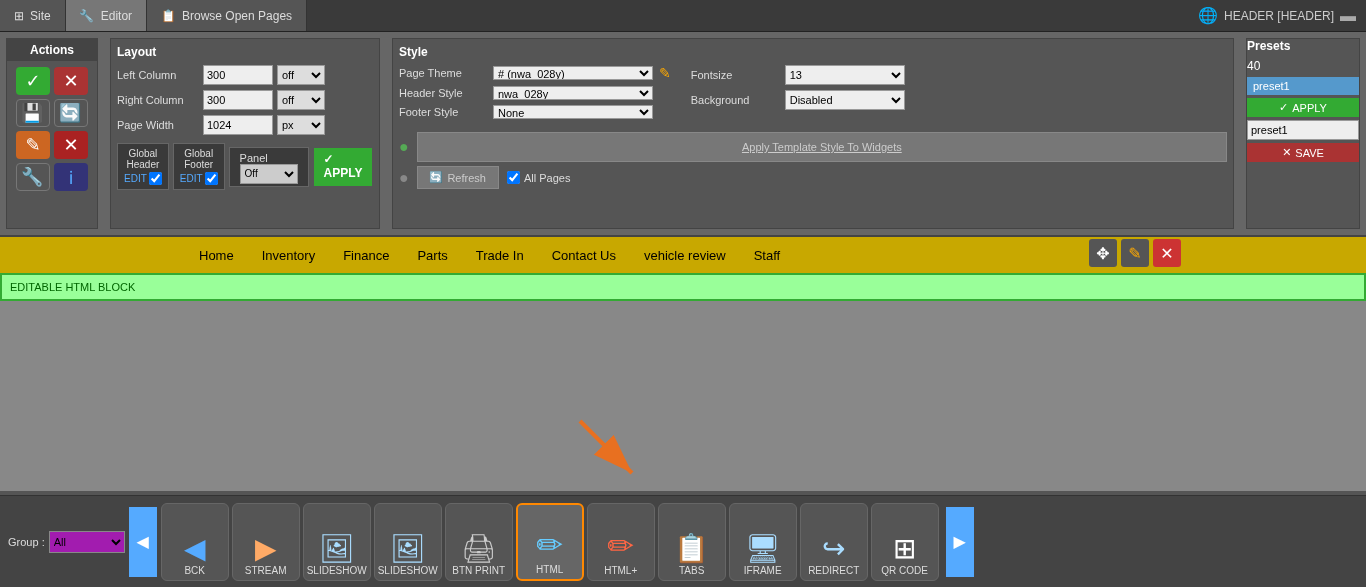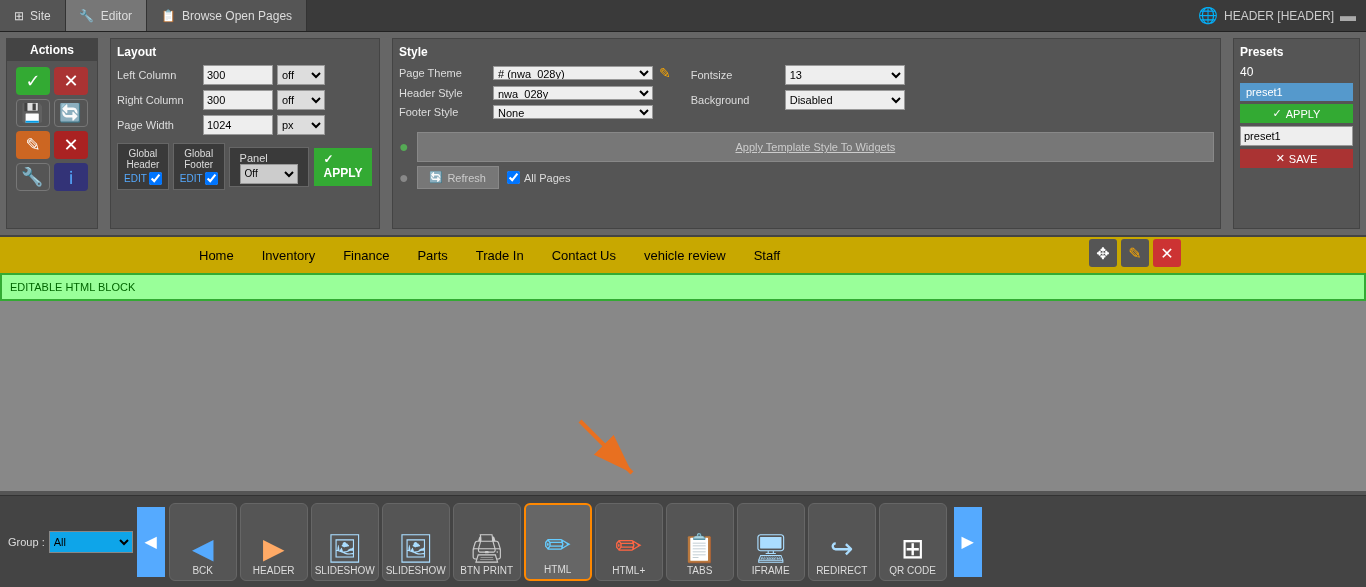--- a/index.html
+++ b/index.html
@@ -206,22 +206,21 @@
       cursor: pointer;
       flex: 0 0 auto;
       display: flex; align-items: center; gap: 4px;
     }
     .all-pages-check { display: flex; align-items: center; gap: 4px; color: #ddd; }
 
     
     .presets-panel {
       background: #555;
       border: 1px solid #444;
-      padding: 6px;
-      width: 127px;
+      width: 114px;
     }
     .presets-count {
       color: #fff; font-size: 12px; text-align: left; margin-bottom: 4px;
     }
     .preset-item {
       padding: 3px 6px;
       margin-bottom: 3px;
       font-size: 11px;
       cursor: pointer;
       color: #fff;
@@ -314,22 +313,22 @@
       background: #444;
       display: flex;
       align-items: center;
       padding: 0 0 0 8px;
       border-top: 1px solid #333;
     }
     .group-label {
       color: #ddd; font-size: 11px; margin-right: 4px;
     }
     .group-select {
-      height: 22px; background: #0ea5e9; border: 1px solid #888;
-      font-size: 11px; width: 84px;
+      height: 22px; background: #a21caf; border: 1px solid #888;
+      font-size: 11px; width: 76px;
     }
     .scroll-left-btn {
       width: 28px; height: 70px;
       background: #5af;
       border: none;
       color: #fff;
       font-size: 16px;
       cursor: pointer;
       display: flex; align-items: center; justify-content: center;
       margin: 0 4px;
@@ -588,21 +587,21 @@
   </select>
   <button class="scroll-left-btn">◀</button>
 
   <div class="tool-btn">
     <div style="font-size:28px;color:#5af;">◀</div>
     <div class="tool-btn-label">BCK</div>
   </div>
 
   <div class="tool-btn">
     <div style="font-size:28px;color:#fa6;">▶</div>
-    <div class="tool-btn-label">HEADER</div>
+    <div class="tool-btn-label">STREAM</div>
   </div>
 
   <div class="tool-btn">
     <div style="font-size:28px;color:#adf;">🖼</div>
     <div class="tool-btn-label">SLIDESHOW</div>
   </div>
 
   <div class="tool-btn">
     <div style="font-size:28px;color:#adf;">🖼</div>
     <div class="tool-btn-label">SLIDESHOW</div>

